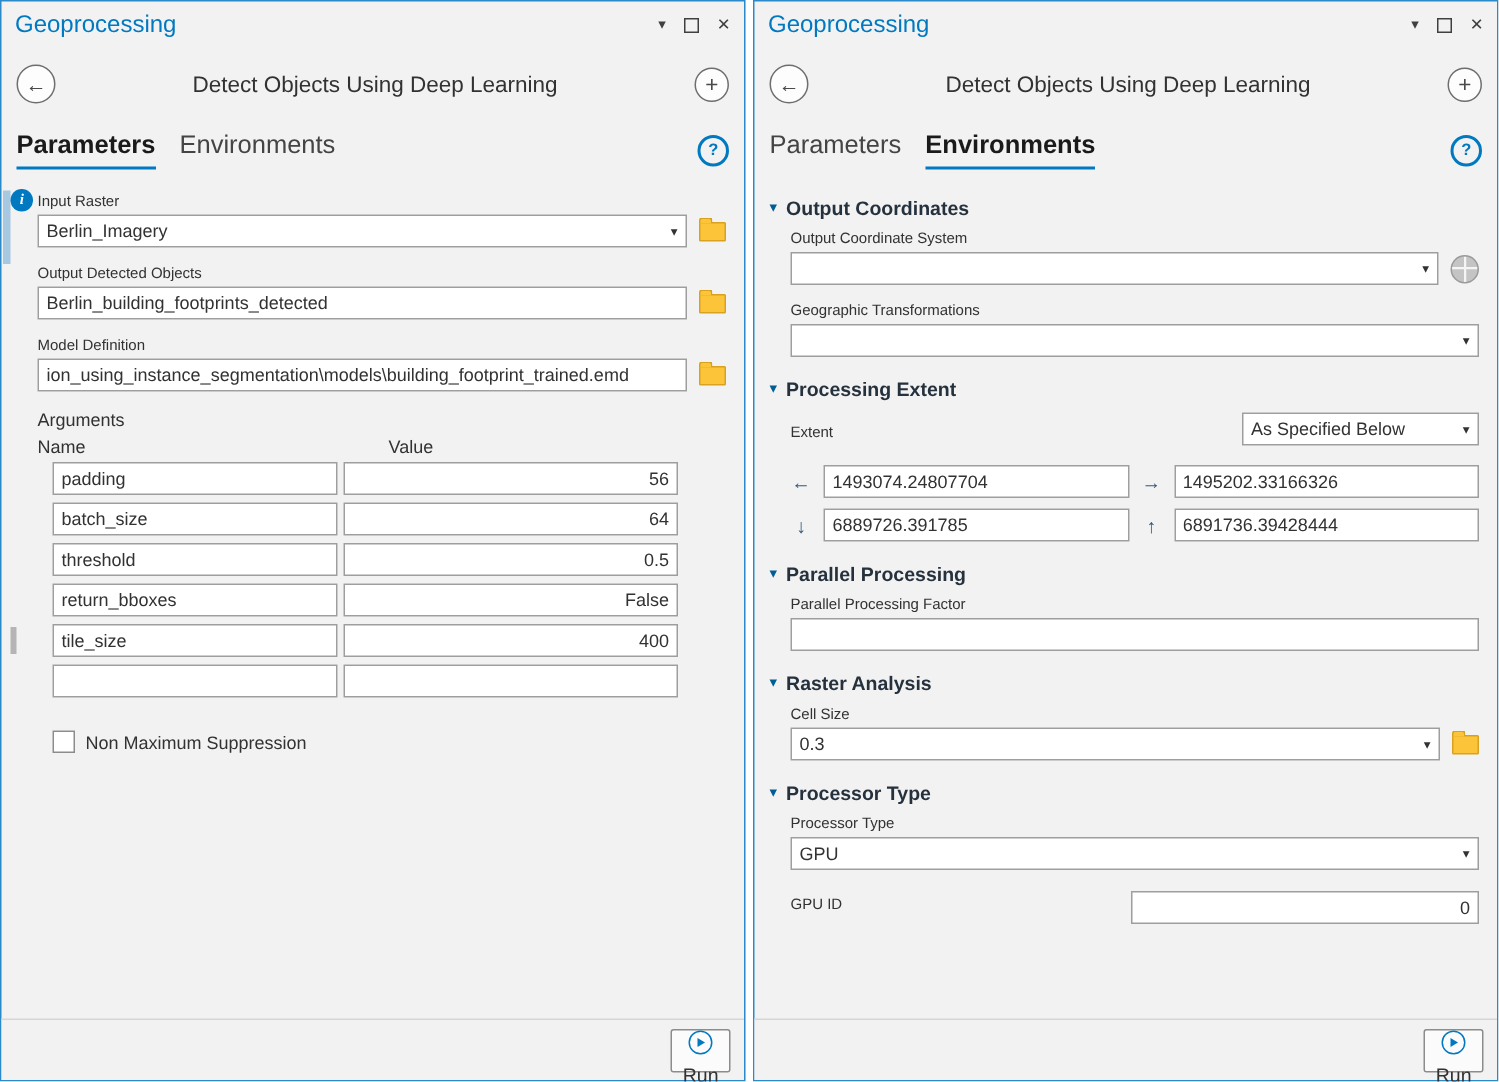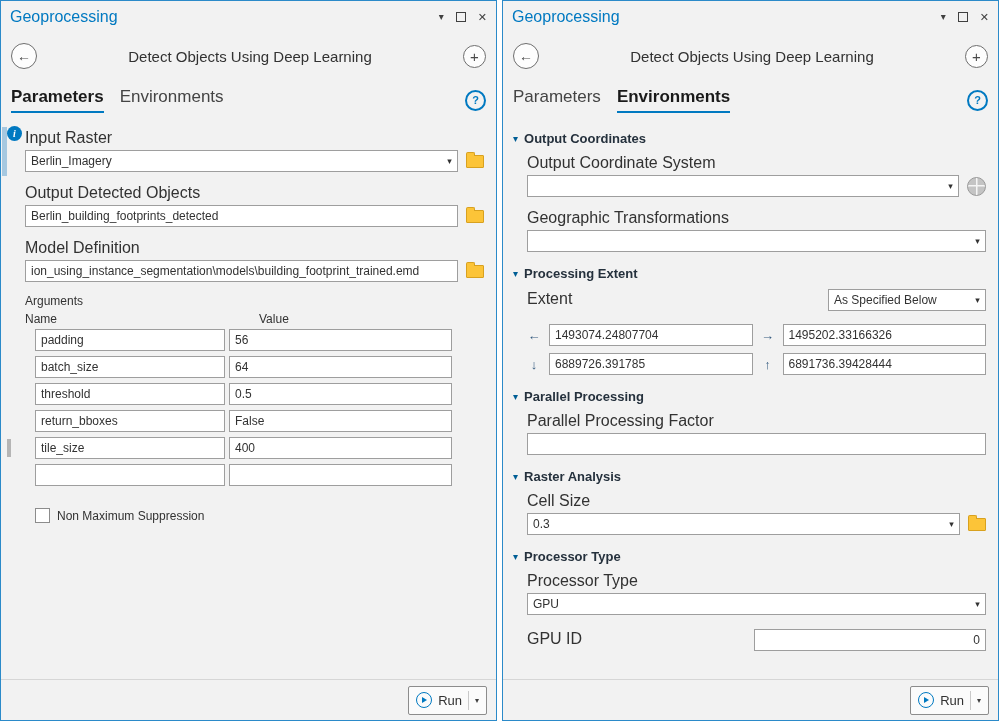--- a/index.html
+++ b/index.html
@@ -30,21 +30,21 @@
     display:flex;align-items:center;justify-content:center;color:#4a4a4a;font-size:15px;flex:none;background:#fdfdfd;}
   
   .tabs{display:flex;align-items:center;gap:16px;padding:8px 10px 0 10px;flex:none;}
   .tab{font-size:17px;color:#444;padding-bottom:4px;border-bottom:2px solid transparent;cursor:default;}
   .tab.active{color:#1a1a1a;font-weight:bold;border-bottom-color:#0079c1;}
   .help-btn{margin-left:auto;width:17px;height:17px;border:2px solid #0079c1;border-radius:50%;
     color:#0079c1;font-size:11px;font-weight:bold;display:flex;align-items:center;justify-content:center;}
   
   .content{flex:1;padding:16px 12px 0 10px;overflow:hidden;}
   .field{margin:0 0 12px 14px;position:relative;}
-  .field-label{font-size:16px;color:#323232;margin-bottom:3px;}
+  .field-label{font-size:10px;color:#323232;margin-bottom:3px;}
   input.text{height:22px;border:1px solid #9e9e9e;background:#fff;font-size:12px;
     padding:0 5px;box-sizing:border-box;font-family:Liberation Sans, sans-serif;color:#323232;width:100%;}
   .input-row{display:flex;align-items:center;gap:8px;}
   .input-row .grow{flex:1;min-width:0;}
   .combo{display:flex;align-items:center;border:1px solid #9e9e9e;background:#fff;height:22px;box-sizing:border-box;}
   .combo input{border:none;flex:1;height:18px;font-size:12px;font-family:Liberation Sans, sans-serif;padding:0 5px;min-width:0;color:#323232;background:transparent;}
   .combo .arrow{width:15px;text-align:center;font-size:9px;color:#323232;flex:none;}
   
   .folder{width:16px;height:11px;background:#fcc438;border:1px solid #d8a11f;border-radius:1px;position:relative;flex:none;}
   .folder::before{content:"";position:absolute;top:-4px;left:-1px;width:7px;height:3px;background:#fcc438;border:1px solid #d8a11f;border-bottom:none;border-radius:2px 2px 0 0;}
@@ -57,21 +57,21 @@
   .info-icon{position:absolute;left:-18px;top:-3px;width:15px;height:15px;border-radius:50%;
     background:#0079c1;color:#fff;font-size:10px;font-weight:bold;font-style:italic;
     display:flex;align-items:center;justify-content:center;font-family:"Liberation Serif",serif;}
   
   .args-label{margin:6px 0 4px 14px;font-size:12px;}
   .args-headers{display:flex;margin-left:14px;font-size:12px;color:#323232;margin-bottom:3px;}
   .args-headers .h-name{width:234px;}
   .arg-rows{margin-left:24px;}
   .arg-row{display:flex;gap:4px;margin-bottom:5px;position:relative;}
   .arg-row input.name{width:190px;}
-  .arg-row input.val{width:223px;}
+  .arg-row input.val{width:223px;text-align:right;}
   .row-marker{position:absolute;left:-28px;top:2px;width:4px;height:18px;background:#b5b5b5;}
   
   .check-row{display:flex;align-items:center;gap:7px;margin:22px 0 0 24px;}
   .checkbox{width:13px;height:13px;border:1px solid #8c8c8c;background:#fff;flex:none;}
   .check-label{font-size:12px;color:#323232;}
   
   .section{display:flex;align-items:center;gap:6px;margin:14px 0 8px 0;cursor:default;}
   .section:first-child{margin-top:2px;}
   .chev{color:#005e95;font-size:10px;line-height:1;}
   .section-title{font-size:13px;font-weight:bold;color:#25313d;}
@@ -79,21 +79,21 @@
   .extent-top{display:flex;align-items:flex-end;justify-content:space-between;margin-bottom:13px;}
   .extent-combo{width:158px;flex:none;}
   .extent-grid{display:grid;grid-template-columns:14px 1fr 14px 1fr;gap:7px 8px;align-items:center;}
   .ext-arrow{font-size:13px;font-weight:bold;color:#33597e;text-align:center;line-height:1;}
   
   .gpu-row{display:flex;align-items:center;justify-content:space-between;margin-top:14px;}
   .gpu-row input{width:232px;text-align:right;}
   
   .runbar{flex:none;height:40px;border-top:1px solid #d6d6d6;display:flex;align-items:center;justify-content:flex-end;padding:0 9px;background:#f2f2f2;}
   .run-btn{display:flex;align-items:center;gap:6px;height:27px;padding:0 7px;background:#fbfbfb;
-    border:1px solid #8c8c8c;border-radius:2px;}
+    border:1px solid #8c8c8c;border-radius:2px;flex-direction:column;}
   .play-icon{width:16px;height:16px;border:1.5px solid #0079c1;border-radius:50%;box-sizing:border-box;
     display:flex;align-items:center;justify-content:center;flex:none;}
   .play-icon::after{content:"";width:0;height:0;border-left:5px solid #0079c1;border-top:3.5px solid transparent;border-bottom:3.5px solid transparent;margin-left:1px;}
   .run-label{font-size:13px;color:#323232;}
   .run-sep{width:1px;height:19px;background:#c9c9c9;}
   .run-caret{font-size:8px;color:#404040;}
 </style>
 </head>
 <body>
 

